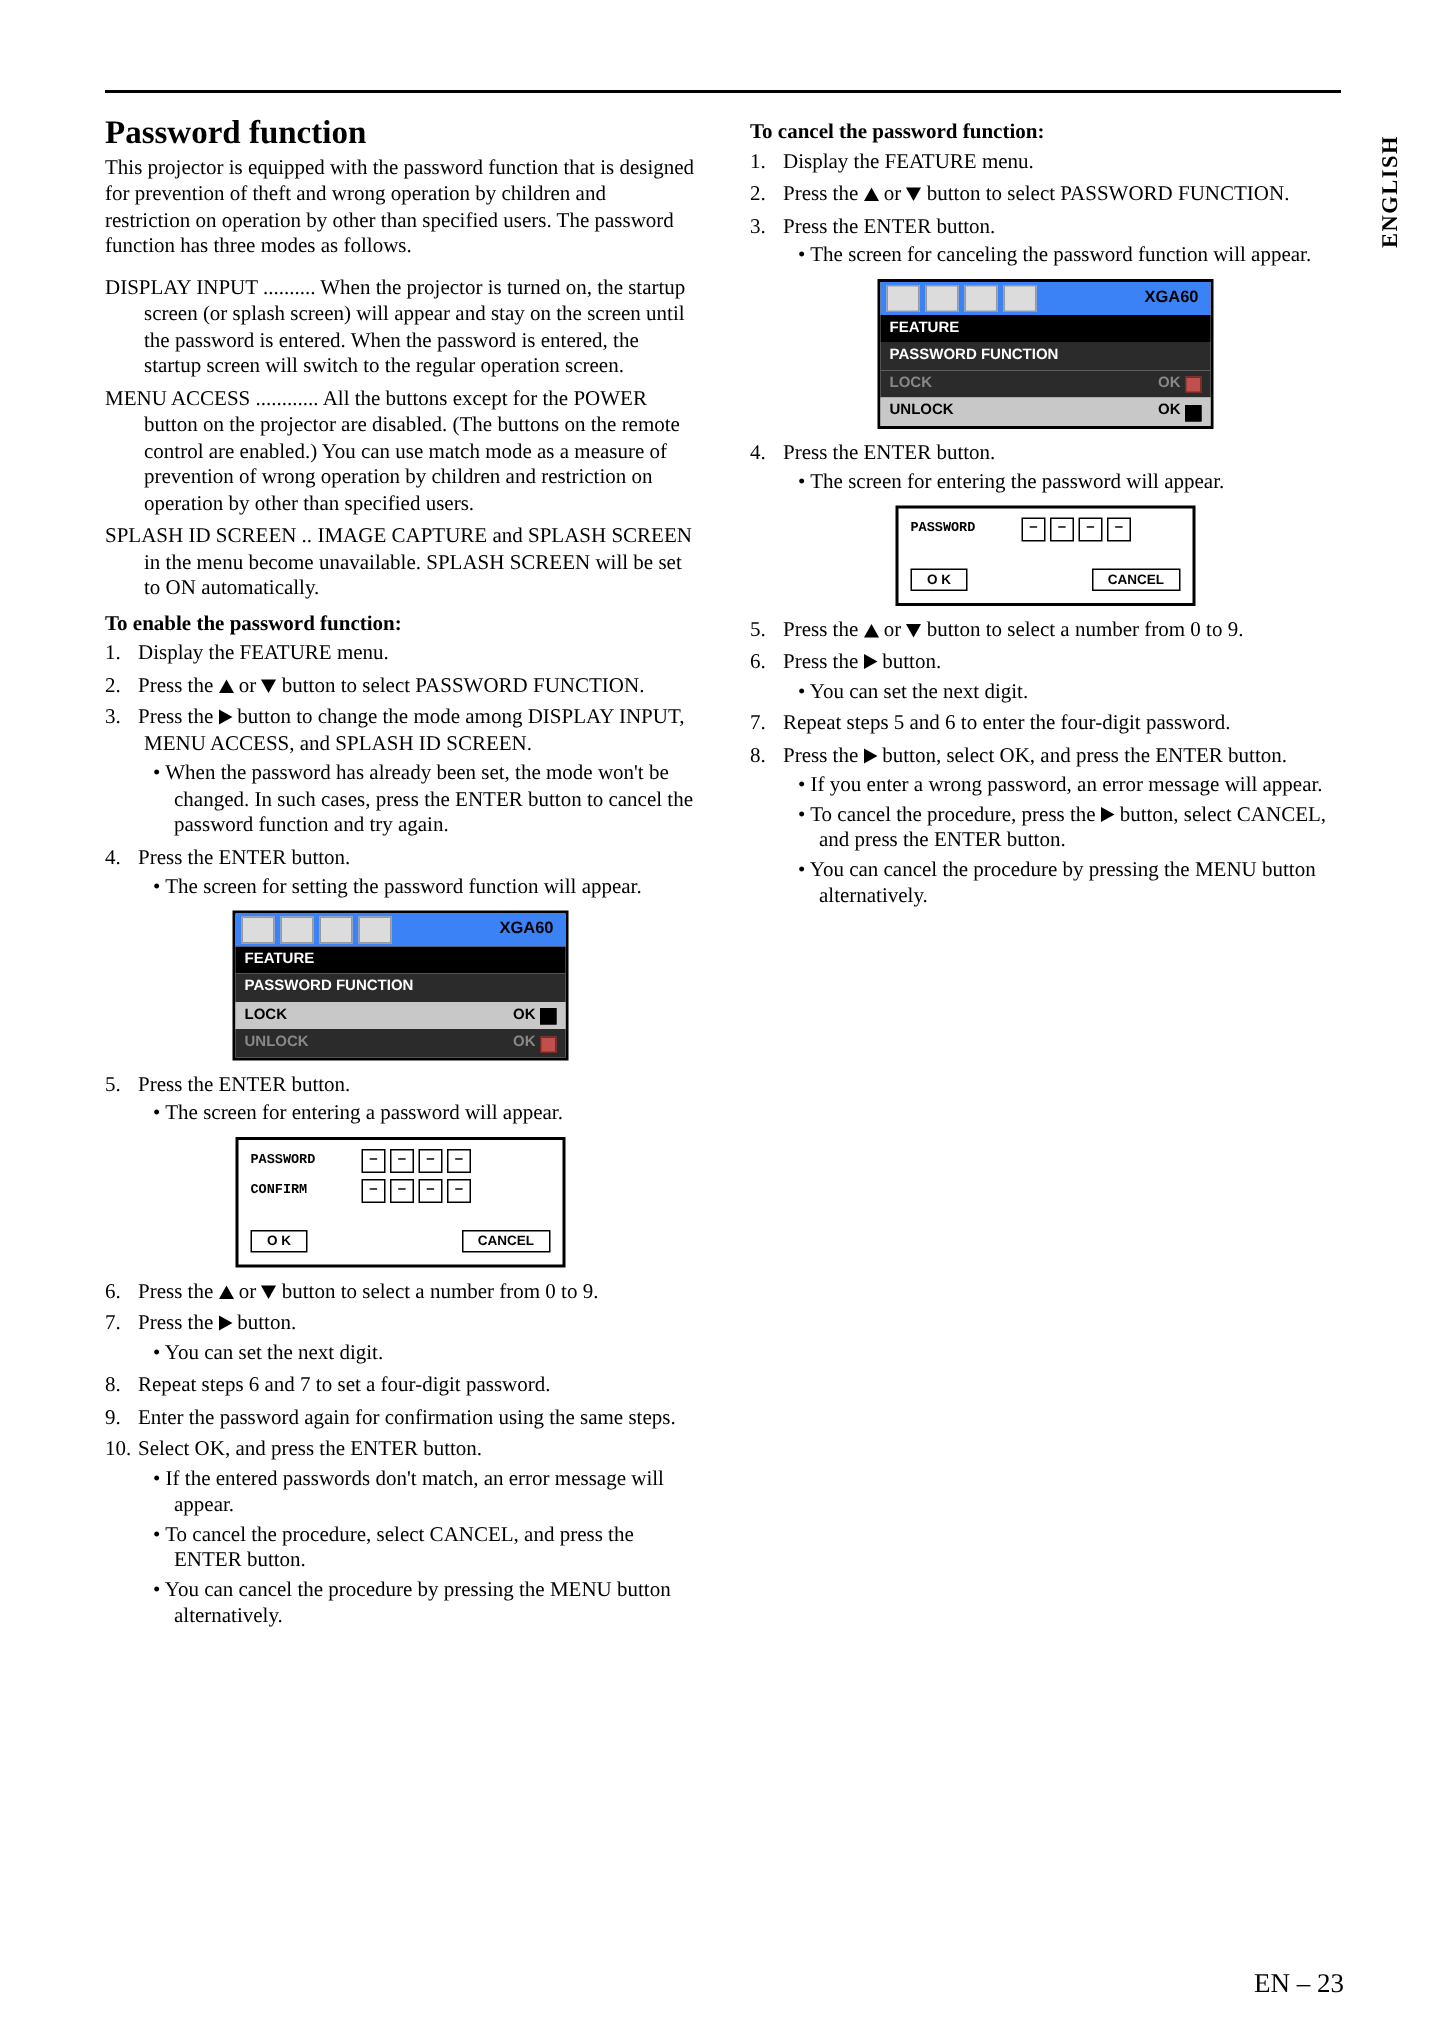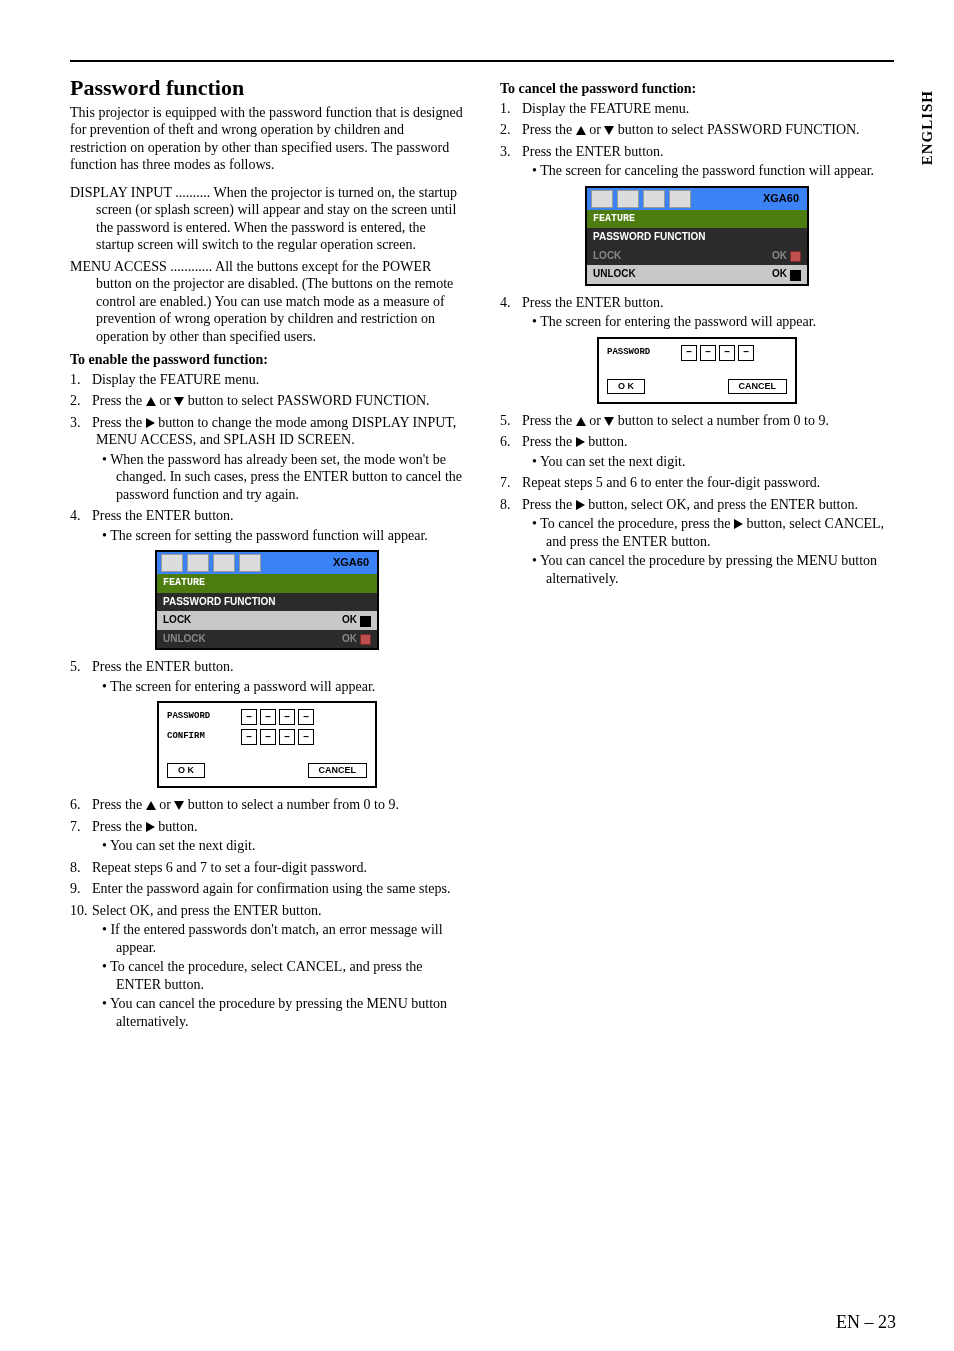--- a/index.html
+++ b/index.html
@@ -119,21 +119,21 @@
   .osd .tabs .spacer { flex: 1; }
   .osd .tabs .res { font-weight: bold; font-size: 11px; padding-right: 4px; }
   .osd .row {
     display: flex;
     align-items: center;
     padding: 3px 6px;
   }
   .osd .row .left { flex: 1; font-weight: bold; }
   .osd .row .right { font-weight: bold; }
   .osd .row.dark { background: #2b2b2b; color: #fff; }
-  .osd .row.header { background: #4d7c0f; color: #fff; font-family: Liberation Mono, monospace; }
+  .osd .row.header { background: #000000; color: #fff; }
   .osd .row.highlight { background: #c8c8c8; }
   .ok-badge {
     display: inline-flex;
     align-items: flex-end;
     gap: 3px;
   }
   .ok-badge .sq {
     width: 9px; height: 9px;
   }
   .ok-badge .sq.red { background: #c0504d; border: 1px solid #7a2b28; }
@@ -188,20 +188,23 @@
     <div class="col">
       <h2>Password function</h2>
       <p class="intro">This projector is equipped with the password function that is designed for prevention of theft and wrong operation by children and restriction on operation by other than specified users. The password function has three modes as follows.</p>
 
       <p class="hang">
         <span>DISPLAY INPUT ..........</span><span> When the projector is turned on, the startup screen (or splash screen) will appear and stay on the screen until the password is entered. When the password is entered, the startup screen will switch to the regular operation screen.</span>
       </p>
       <p class="hang">
         <span>MENU ACCESS ............</span><span> All the buttons except for the POWER button on the projector are disabled. (The buttons on the remote control are enabled.) You can use match mode as a measure of prevention of wrong operation by children and restriction on operation by other than specified users.</span>
       </p>
+      <p class="hang">
+        <span>SPLASH ID SCREEN ..</span><span> IMAGE CAPTURE and SPLASH SCREEN in the menu become unavailable. SPLASH SCREEN will be set to ON automatically.</span>
+      </p>
 
       <p class="subhead">To enable the password function:</p>
 
       <ol class="num">
         <li><span>Display the FEATURE menu.</span></li>
         <li>Press the <span class="tri-up"></span> or <span class="tri-down"></span> button to select PASSWORD FUNCTION.</li>
         <li>Press the <span class="tri-right"></span> button to change the mode among DISPLAY INPUT, MENU ACCESS, and SPLASH ID SCREEN.
           <ul>
             <li>When the password has already been set, the mode won't be changed. In such cases, press the ENTER button to cancel the password function and try again.</li>
           </ul>
@@ -376,20 +379,21 @@
       <ol class="num" style="counter-reset: item 4">
         <li>Press the <span class="tri-up"></span> or <span class="tri-down"></span> button to select a number from 0 to 9.</li>
         <li>Press the <span class="tri-right"></span> button.
           <ul>
               <li>You can set the next digit.</li>
             </ul>
         </li>
         <li><span>Repeat steps 5 and 6 to enter the four-digit password.</span></li>
         <li>Press the <span class="tri-right"></span> button, select OK, and press the ENTER button.
           <ul>
+            <li>If you enter a wrong password, an error message will appear.</li>
             <li>To cancel the procedure, press the <span class="tri-right"></span> button, select CANCEL, and press the ENTER button.</li>
             <li>You can cancel the procedure by pressing the MENU button alternatively.</li>
           </ul>
         </li>
       </ol>
 
     </div>
   </div>
 
   <div class="page-num">EN – 23</div>

